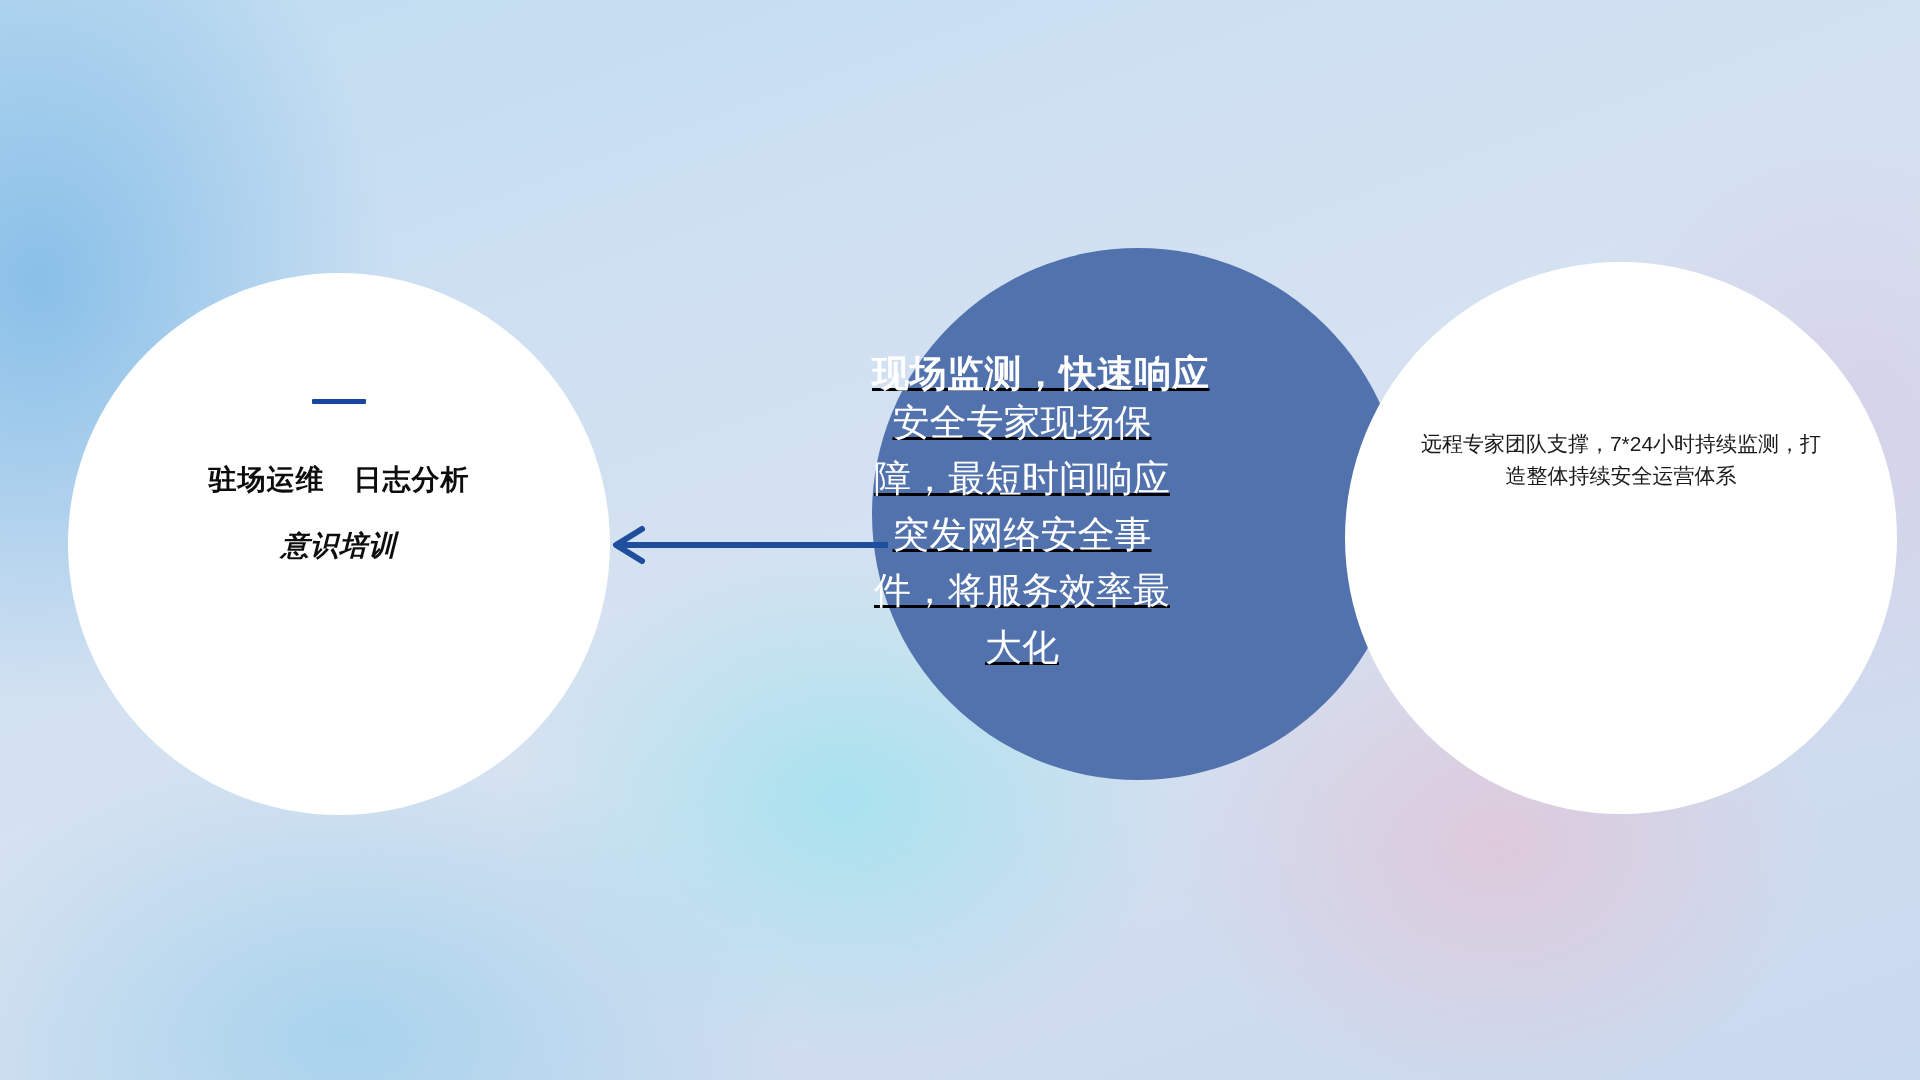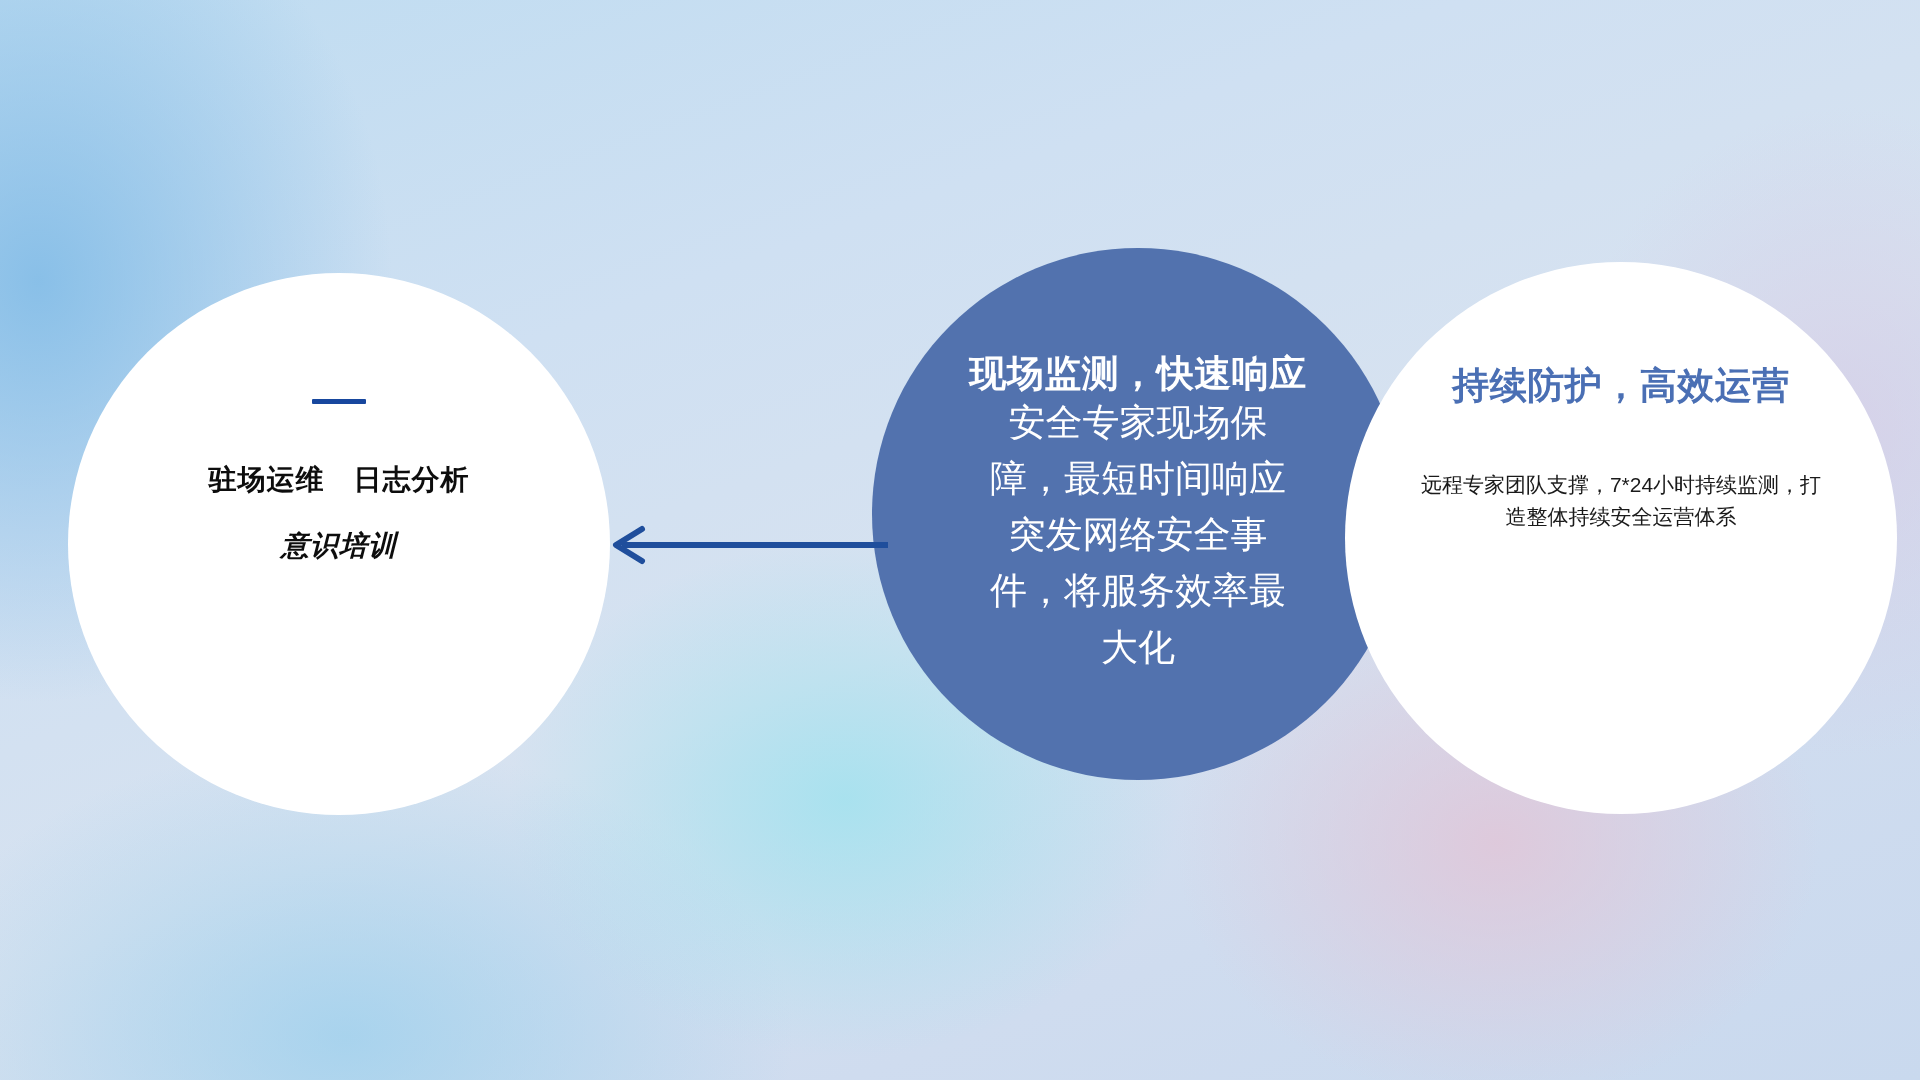--- a/index.html
+++ b/index.html
@@ -99,23 +99,23 @@
   
   #middle-content {
     position: absolute;
     left: 872px;
     top: 248px;
     width: 532px;
     height: 532px;
     z-index: 5;
     display: flex;
     flex-direction: column;
-    align-items: center;
     padding-top: 106px;
     box-sizing: border-box;
+    text-decoration: underline;
   }
   #middle-heading {
     color: #ffffff;
     font-weight: bold;
     font-size: 37px;
     line-height: 1.1;
     letter-spacing: 0.5px;
     white-space: nowrap;
   }
   #middle-body {
@@ -188,15 +188,14 @@
   <div class="left-line">驻场运维　日志分析</div>
   <div class="left-line">意识培训</div>
 </div>
 
 <div id="middle-content">
   <div id="middle-heading">现场监测，快速响应</div>
   <div id="middle-body">安全专家现场保障，最短时间响应突发网络安全事件，将服务效率最大化</div>
 </div>
 
 <div id="right-content">
-  <div id="right-heading">持续防护，高效运营</div>
   <div id="right-body">远程专家团队支撑，7*24小时持续监测，打造整体持续安全运营体系</div>
 </div>
 
 </body></html>

